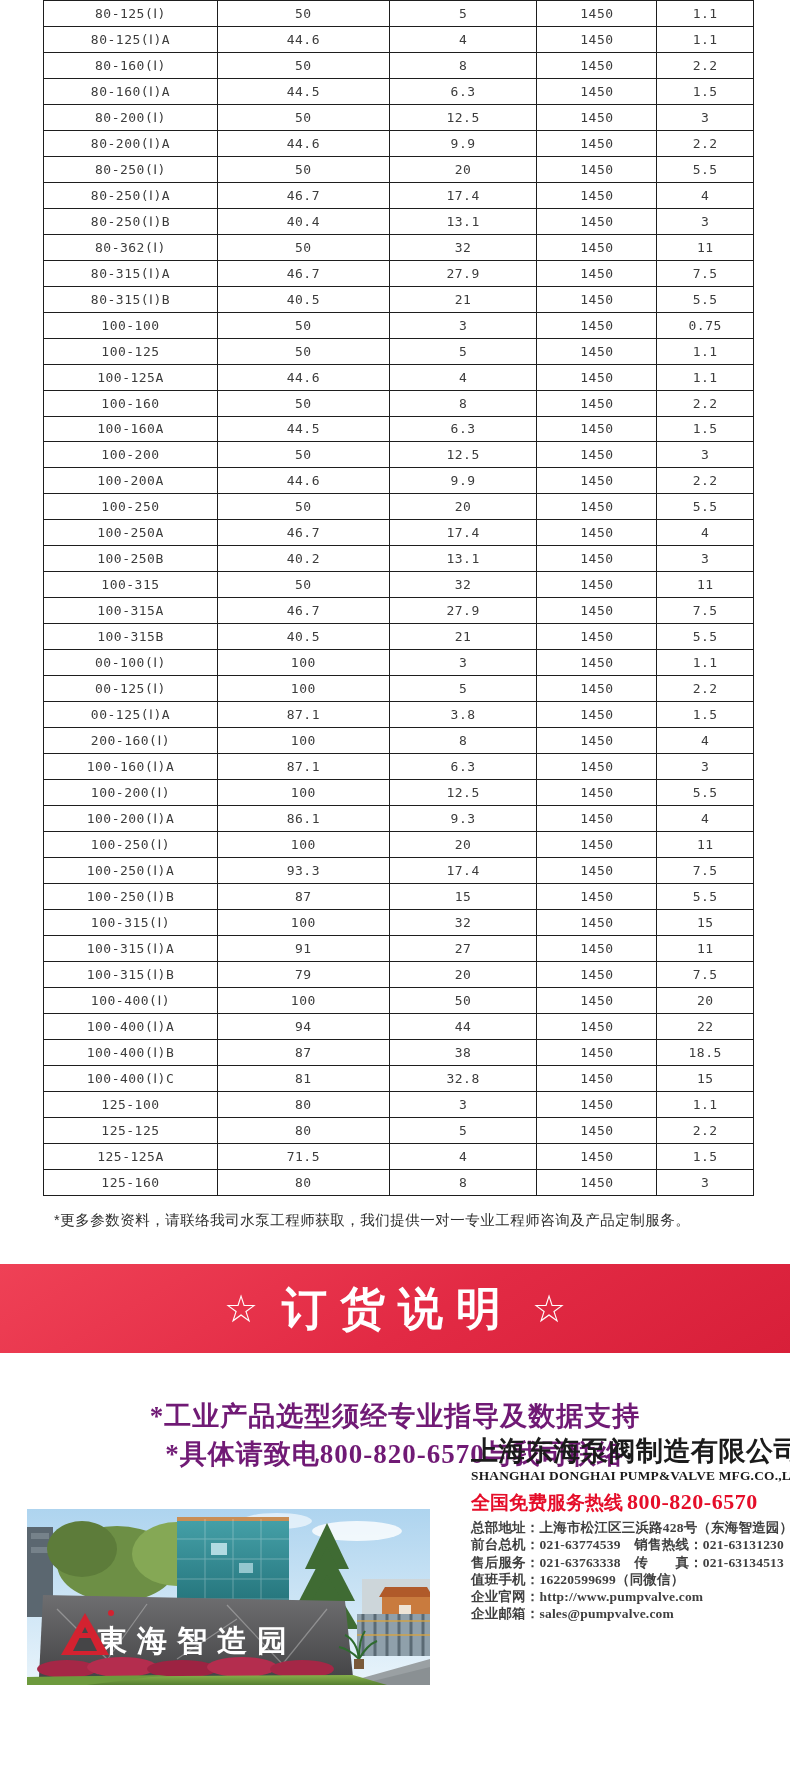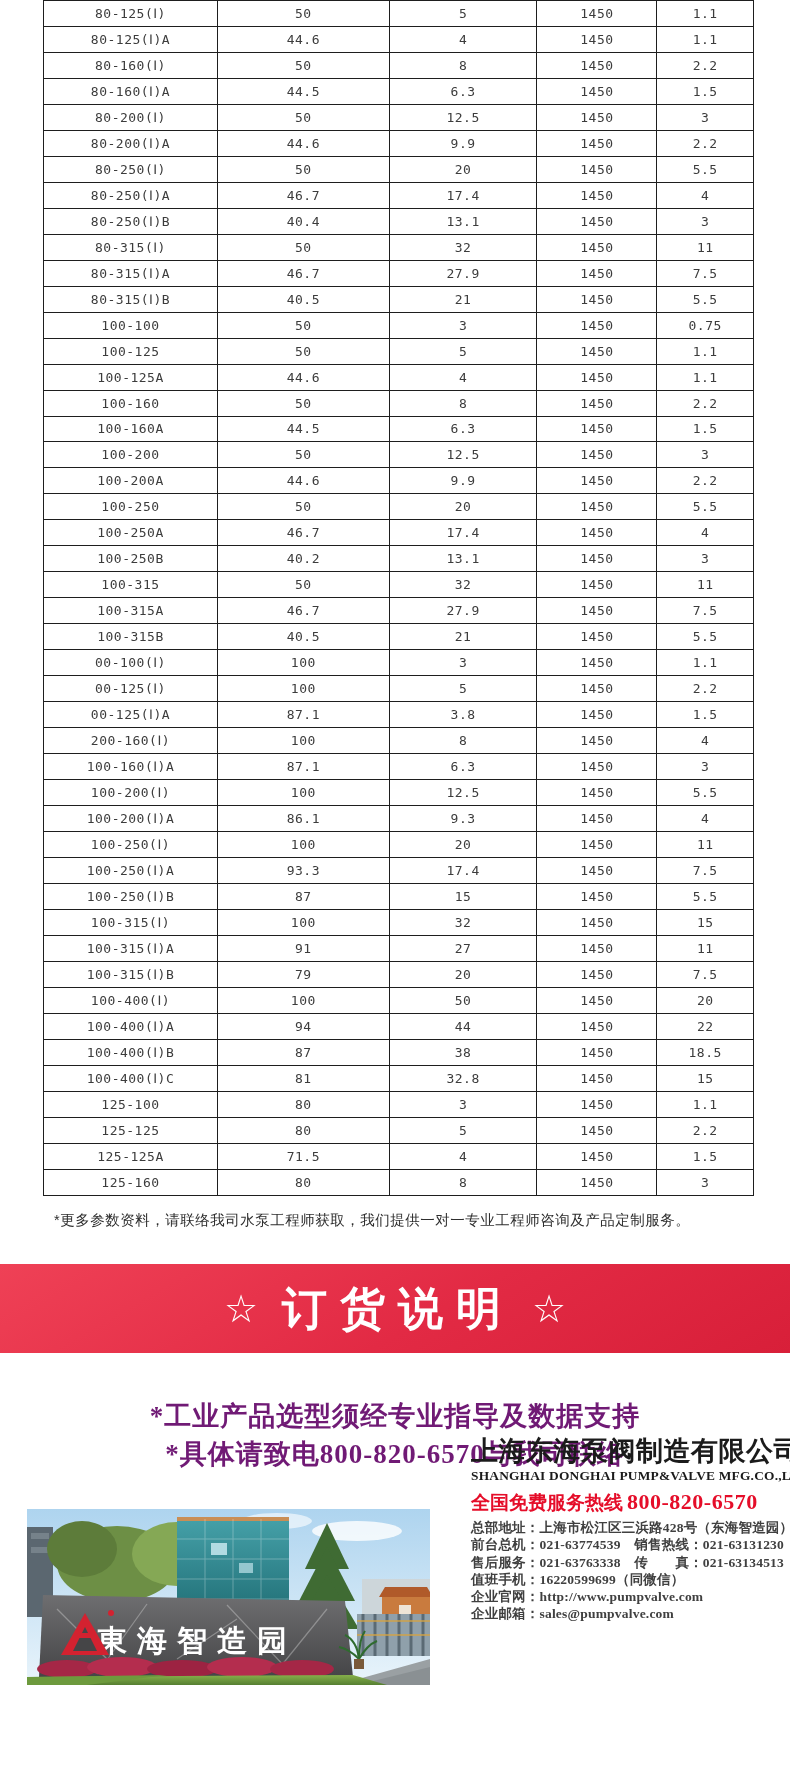--- a/index.html
+++ b/index.html
@@ -117,21 +117,21 @@
           <td>4</td>
         </tr>
         <tr>
           <td>80-250(Ⅰ)B</td>
           <td>40.4</td>
           <td>13.1</td>
           <td>1450</td>
           <td>3</td>
         </tr>
         <tr>
-          <td>80-315(Ⅰ)</td>
+          <td>80-362(Ⅰ)</td>
           <td>50</td>
           <td>32</td>
           <td>1450</td>
           <td>11</td>
         </tr>
         <tr>
           <td>80-315(Ⅰ)A</td>
           <td>46.7</td>
           <td>27.9</td>
           <td>1450</td>

